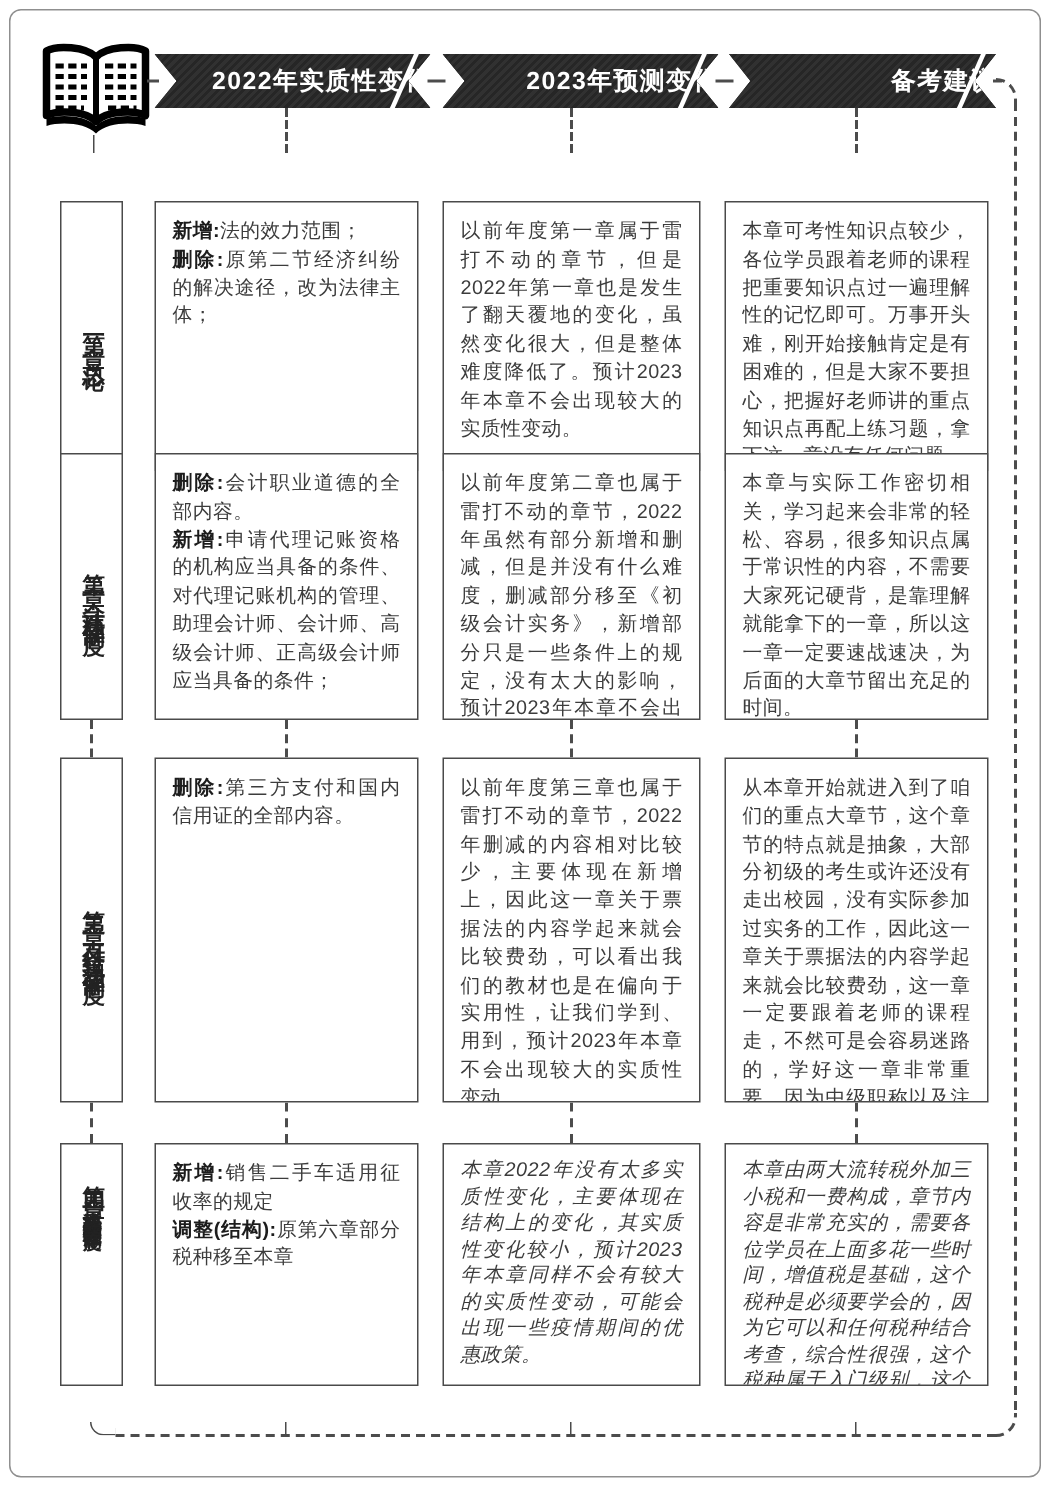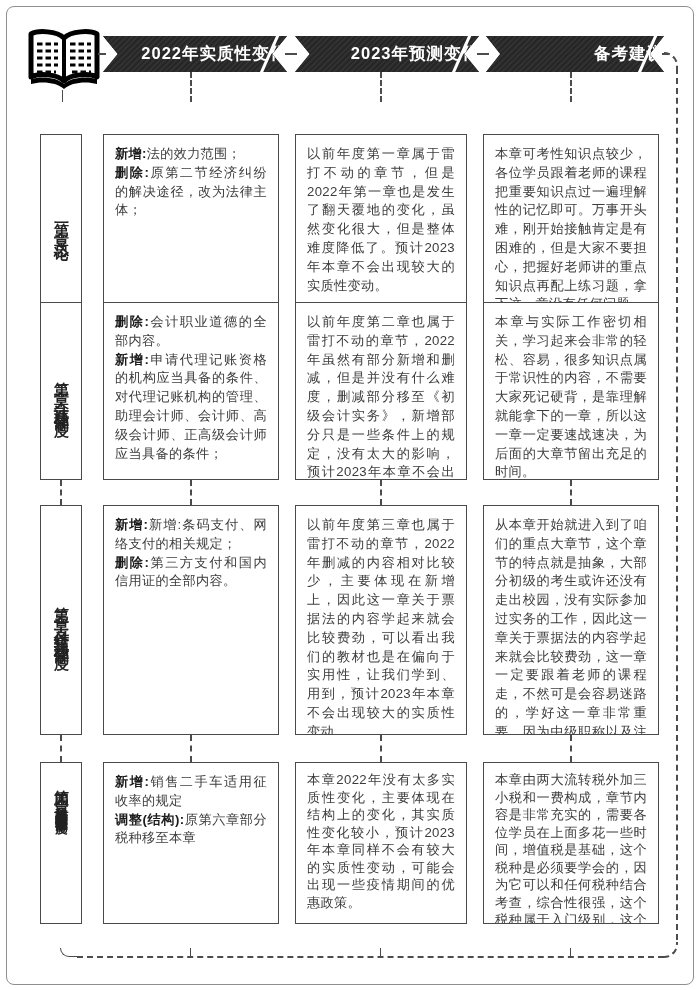--- a/index.html
+++ b/index.html
@@ -27,21 +27,21 @@
          text-align:justify; letter-spacing:0.3px; }
   .box b { color:#1c1c1c; }
   .seg { display:block; }
   .col1 { left:103px; width:176px; }
   .col2 { left:295px; width:172px; }
   .col3 { left:483px; width:176px; }
   .r0 { top:102px; height:180px;margin-top:32px; }
   .r1 { top:302px; height:178px; }
   .r2 { top:505px; height:230px; }
   .r3 { top:762px; height:162px; }
-  .box.tight { line-height:17.5px; padding-top:8px; }
+  .box.tight { line-height:17.5px; padding-top:8px;font-style:italic; }
 
   
   .label-box { position:absolute; left:40px; width:42px; border:1.6px solid #4a4a4a;
                background:#fff; display:flex; flex-direction:column; align-items:center;
                justify-content:center; gap:7px; overflow:hidden; }
   .ch-num, .ch-name { writing-mode:vertical-lr; text-orientation:upright;
                       font-weight:bold; color:#222; font-size:15px; letter-spacing:4px; }
   .ch-name.small { font-size:12.5px; letter-spacing:1px; height:112px; line-height:13px; }
 
   
@@ -158,21 +158,20 @@
   </div>
   <div class="box col3 r1">
     <span>本章与实际工作密切相关，学习起来会非常的轻松、容易，很多知识点属于常识性的内容，不需要大家死记硬背，是靠理解就能拿下的一章，所以这一章一定要速战速决，为后面的大章节留出充足的时间。</span>
   </div>
 
   <div class="label-box r2">
     <div class="ch-num">第三章</div>
     <div class="ch-name">支付结算法律制度</div>
   </div>
   <div class="box col1 r2">
-    <span class="seg"><b>新增:</b><span>新增:条码支付、网络支付的相关规定；</span></span>
     <span class="seg"><b>删除:</b><span>第三方支付和国内信用证的全部内容。</span></span>
   </div>
   <div class="box col2 r2">
     <span>以前年度第三章也属于雷打不动的章节，2022年删减的内容相对比较少，主要体现在新增上，因此这一章关于票据法的内容学起来就会比较费劲，可以看出我们的教材也是在偏向于实用性，让我们学到、用到，预计2023年本章不会出现较大的实质性变动。</span>
   </div>
   <div class="box col3 r2">
     <span>从本章开始就进入到了咱们的重点大章节，这个章节的特点就是抽象，大部分初级的考生或许还没有走出校园，没有实际参加过实务的工作，因此这一章关于票据法的内容学起来就会比较费劲，这一章一定要跟着老师的课程走，不然可是会容易迷路的，学好这一章非常重要，因为中级职称以及注会经济法里面都有涉及。</span>
   </div>
 
   <div class="label-box r3">

